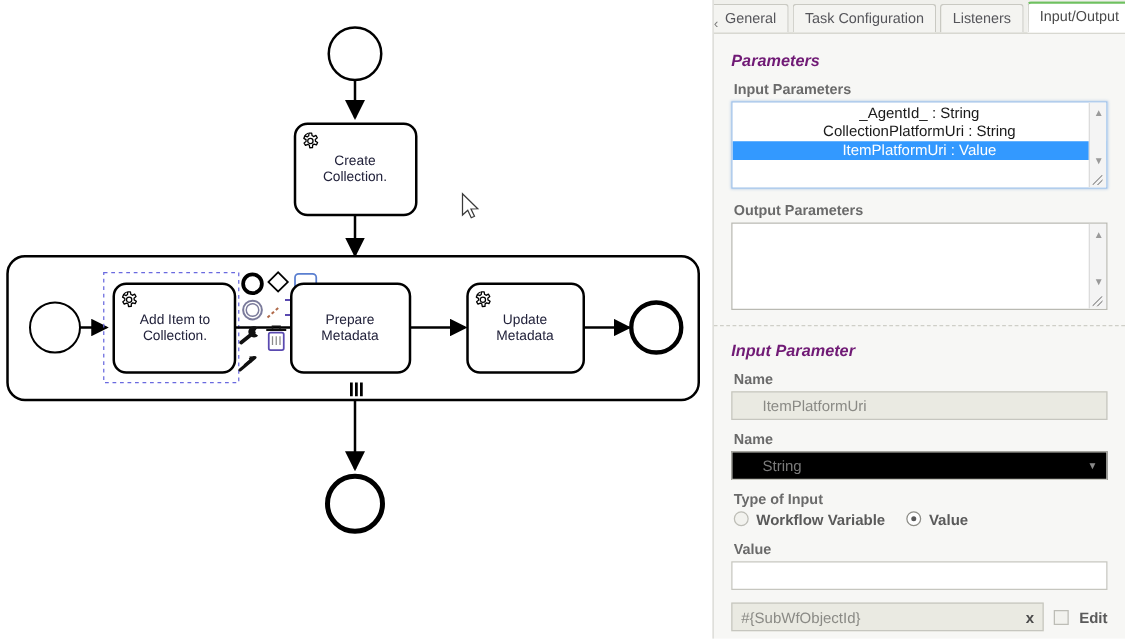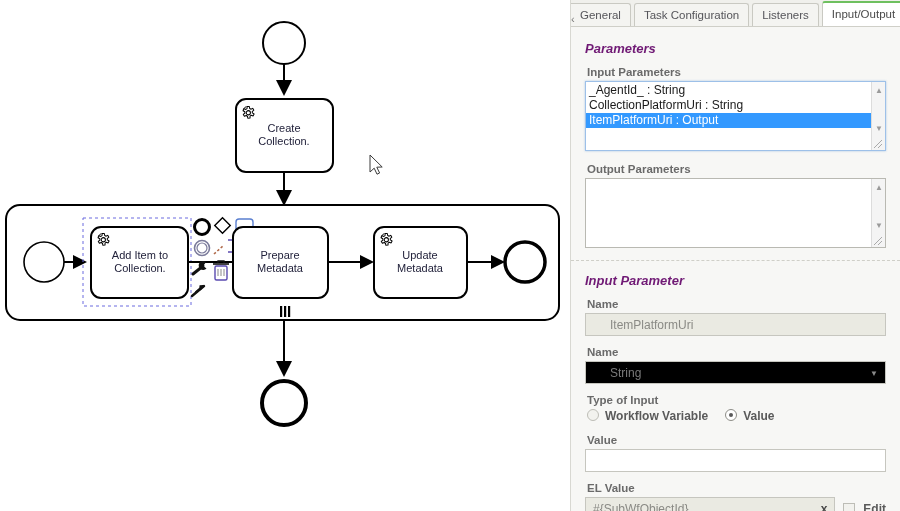--- a/index.html
+++ b/index.html
@@ -106,20 +106,21 @@
   }
   .listbox.plain { border: 1px solid #b9b9b2; box-shadow: none; }
   .listbox .list-inner { padding: 1px 0 0 0; }
   .list-item {
     font-size: 12px;
     line-height: 15px;
     padding: 0 3px;
     color: #1a1a1a;
     white-space: nowrap;
     cursor: default;
+    text-align: center;
   }
   .list-item.selected { background: #3399ff; color: #ffffff; }
 
   .lb-scroll {
     position: absolute; right: 0; top: 0;
     width: 14px; height: 100%;
     background: #f4f4f4;
     border-left: 1px solid #dcdcdc;
   }
   .lb-arrow {
@@ -375,21 +376,21 @@
 
     <div id="panel-body">
 
       <div class="section-title">Parameters</div>
 
       <div class="field-label">Input Parameters</div>
       <div class="listbox">
         <div class="list-inner">
           <div class="list-item">_AgentId_ : String</div>
           <div class="list-item">CollectionPlatformUri : String</div>
-          <div class="list-item selected">ItemPlatformUri : Output</div>
+          <div class="list-item selected">ItemPlatformUri : Value</div>
         </div>
         <div class="lb-scroll">
           <div class="lb-arrow up">▲</div>
           <div class="lb-arrow dn">▼</div>
         </div>
         <div class="lb-grip"></div>
       </div>
 
       <div class="field-label">Output Parameters</div>
       <div class="listbox plain">
@@ -419,21 +420,20 @@
         <span class="radio"></span>
         <span>Workflow Variable</span>
         <span class="radio-gap"></span>
         <span class="radio checked"></span>
         <span>Value</span>
       </div>
 
       <div class="field-label">Value</div>
       <div class="input-text empty mb10"></div>
 
-      <div class="field-label">EL Value</div>
       <div class="el-wrap">
         <div class="el-field">
           <div class="input-disabled">#{SubWfObjectId}</div>
           <span class="el-clear">x</span>
         </div>
         <span class="checkbox"></span>
         <span class="edit-label">Edit</span>
       </div>
 
     </div>

